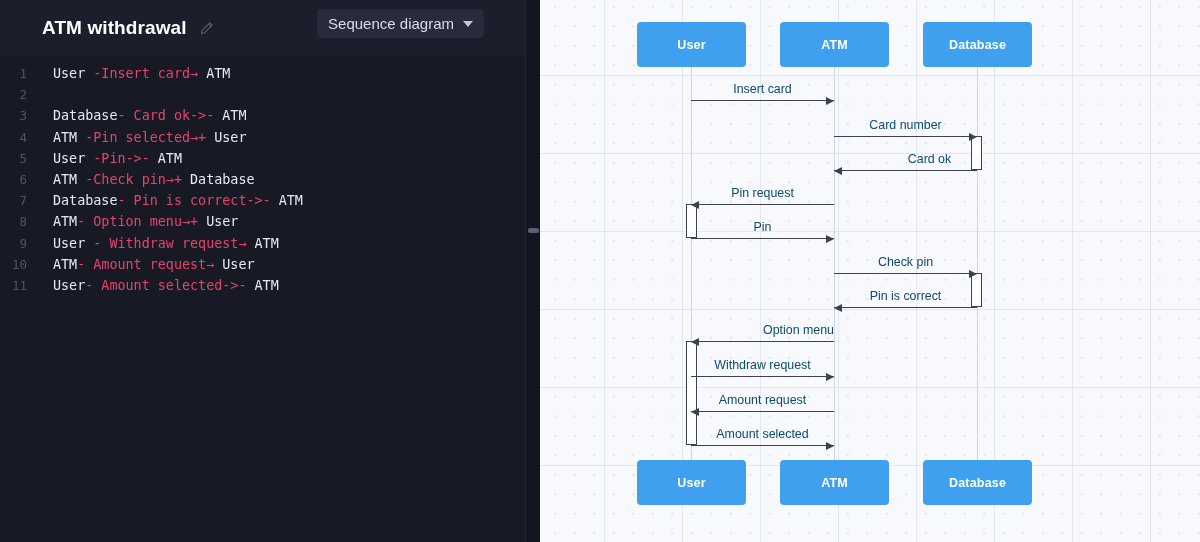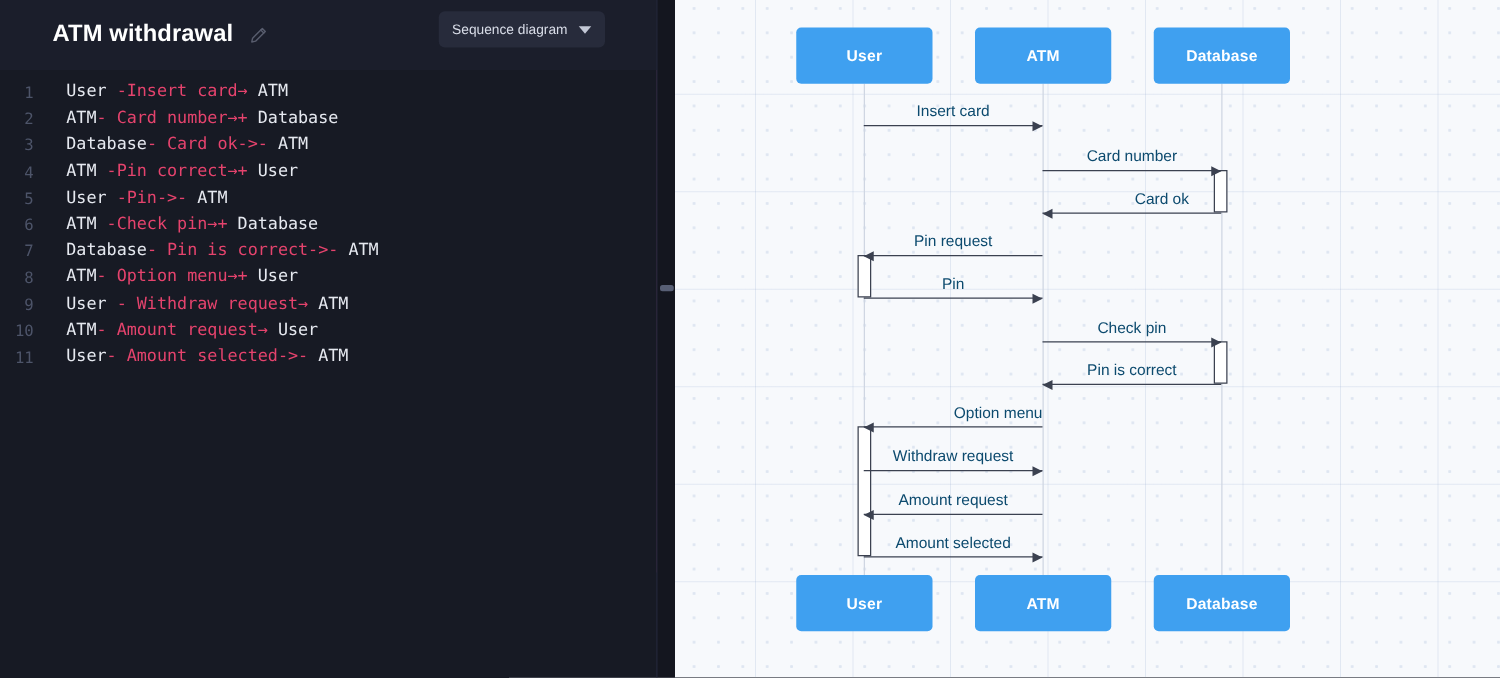--- a/index.html
+++ b/index.html
@@ -52,21 +52,21 @@
     position: absolute; right: 56px; top: 9px;
     height: 29px;
     display: flex; align-items: center; gap: 9px;
     padding: 0 11px;
     background: #272b3b;
     border-radius: 5px;
     cursor: pointer;
   }
   .diagram-type-label {
     color: #d9dde8;
-    font-size: 11px;
+    font-size: 15px;
     white-space: nowrap;
   }
   .caret { width: 0; height: 0;
     border-left: 5px solid transparent;
     border-right: 5px solid transparent;
     border-top: 6px solid #c3c8d6;
   }
 
   
   .editor {
@@ -200,23 +200,23 @@
       </div>
       <div class="diagram-type-btn">
         <span class="diagram-type-label">Sequence diagram</span>
         <span class="caret"></span>
       </div>
     </div>
 
     <div class="editor">
       <div class="code-area" id="code-area">
           <div class="code-line"><span class="ln">1</span><span class="code-text"><span class="tok-a">User </span><span class="tok-msg">-Insert card→</span><span class="tok-a"> ATM</span></span></div>
-          <div class="code-line"><span class="ln">2</span><span class="code-text"><span class="tok-a">ATM</span><span class="tok-msg">- Card number→+</span><span class="tok-a"> Database</span></span></div>
+          <div class="code-line"><span class="ln">2</span></div>
           <div class="code-line"><span class="ln">3</span><span class="code-text"><span class="tok-a">Database</span><span class="tok-msg">- Card ok-&gt;-</span><span class="tok-a"> ATM</span></span></div>
-          <div class="code-line"><span class="ln">4</span><span class="code-text"><span class="tok-a">ATM </span><span class="tok-msg">-Pin correct→+</span><span class="tok-a"> User</span></span></div>
+          <div class="code-line"><span class="ln">4</span><span class="code-text"><span class="tok-a">ATM </span><span class="tok-msg">-Pin selected→+</span><span class="tok-a"> User</span></span></div>
           <div class="code-line"><span class="ln">5</span><span class="code-text"><span class="tok-a">User </span><span class="tok-msg">-Pin-&gt;-</span><span class="tok-a"> ATM</span></span></div>
           <div class="code-line"><span class="ln">6</span><span class="code-text"><span class="tok-a">ATM </span><span class="tok-msg">-Check pin→+</span><span class="tok-a"> Database</span></span></div>
           <div class="code-line"><span class="ln">7</span><span class="code-text"><span class="tok-a">Database</span><span class="tok-msg">- Pin is correct-&gt;-</span><span class="tok-a"> ATM</span></span></div>
           <div class="code-line"><span class="ln">8</span><span class="code-text"><span class="tok-a">ATM</span><span class="tok-msg">- Option menu→+</span><span class="tok-a"> User</span></span></div>
           <div class="code-line"><span class="ln">9</span><span class="code-text"><span class="tok-a">User </span><span class="tok-msg">- Withdraw request→</span><span class="tok-a"> ATM</span></span></div>
           <div class="code-line"><span class="ln">10</span><span class="code-text"><span class="tok-a">ATM</span><span class="tok-msg">- Amount request→</span><span class="tok-a"> User</span></span></div>
           <div class="code-line"><span class="ln">11</span><span class="code-text"><span class="tok-a">User</span><span class="tok-msg">- Amount selected-&gt;-</span><span class="tok-a"> ATM</span></span></div>
         </div>
     </div>
 

